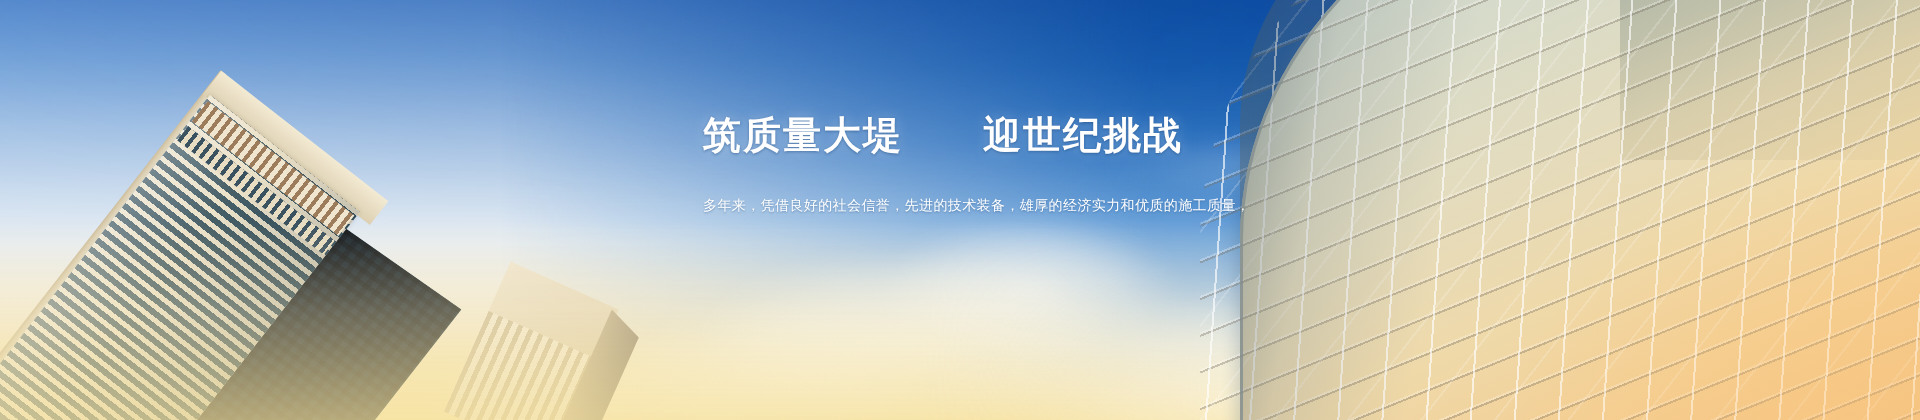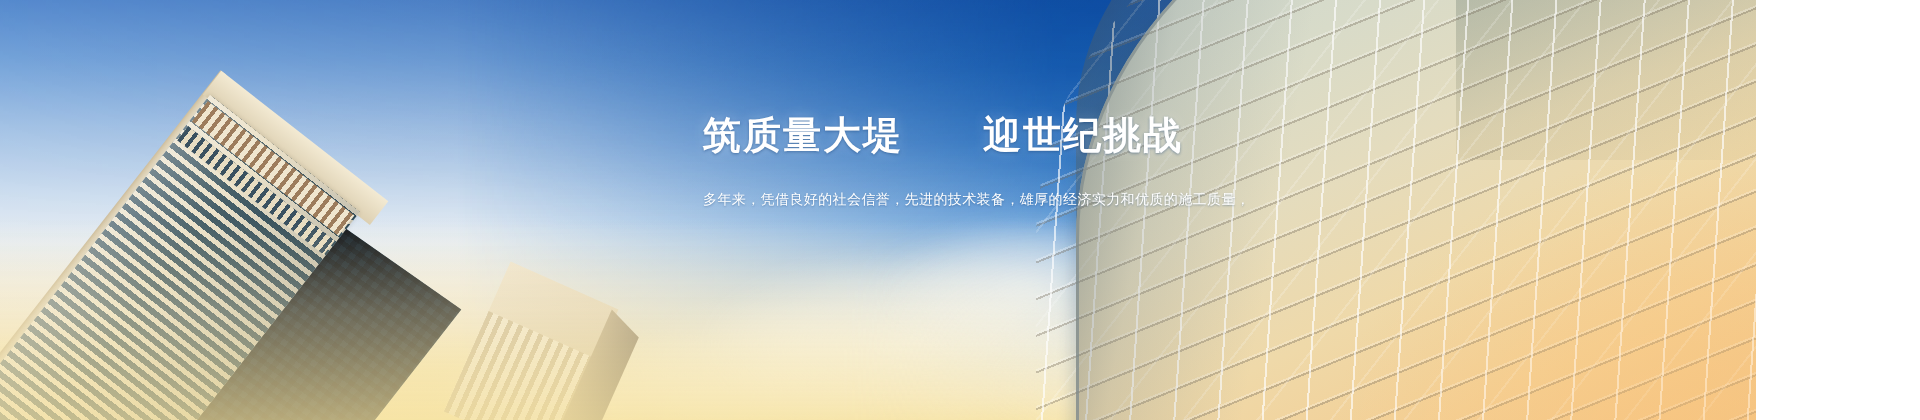--- a/index.html
+++ b/index.html
@@ -2,21 +2,21 @@
 <html><head>
 <meta charset="utf-8">
 <style>
   html, body {
     margin: 0;
     padding: 0;
     background: #ffffff;
   }
   #banner {
     position: relative;
-    width: 1756px;
+    width: 1920px;
     height: 420px;
     overflow: hidden;
     font-family: "DejaVu Sans", "Liberation Sans", sans-serif;
     user-select: none;
   }
 
   
   .sky-base {
     position: absolute;
     inset: 0;
@@ -285,21 +285,21 @@
   }
   .subline {
     margin: 0;
     font-size: 14px;
     font-weight: 400;
     color: #ffffff;
     line-height: 30px;
     letter-spacing: 0.4px;
     text-shadow: 0 1px 2px rgba(30,70,120,0.40);
   }
-  .sub-wrap { margin-top: 24px; }
+  .sub-wrap { margin-top: 30px; }
 </style>
 </head>
 <body>
 
 <div id="banner">
 
   <div class="sky-base"></div>
   <div class="sky-blue-right"></div>
   <div class="sky-top-shade"></div>
 

